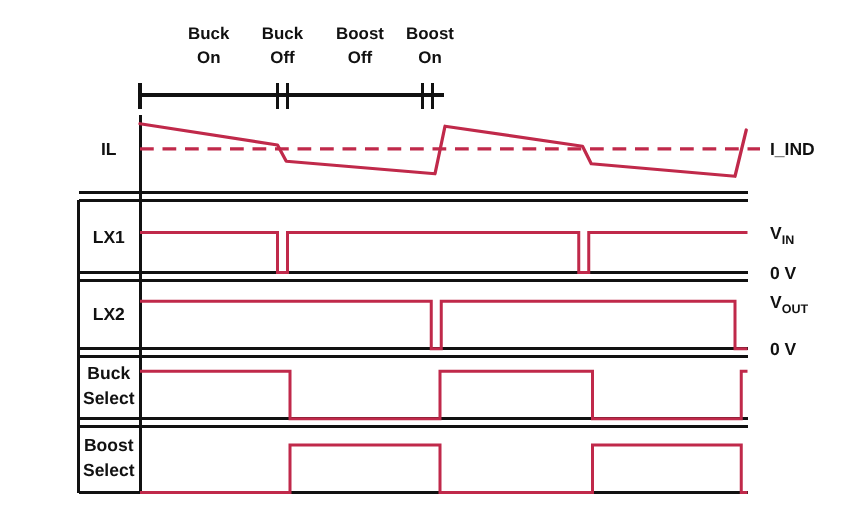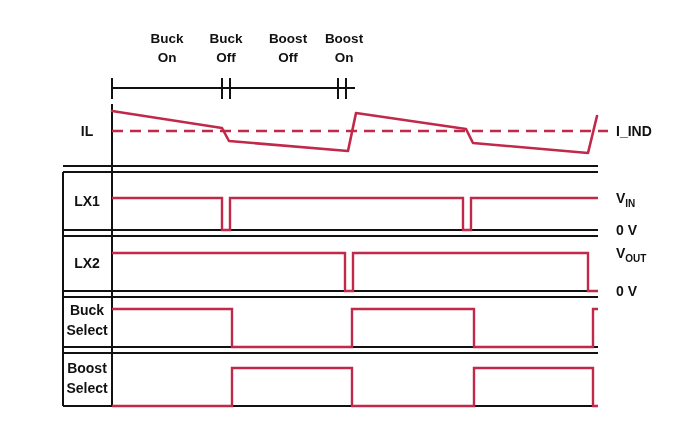--- a/index.html
+++ b/index.html
@@ -9,21 +9,21 @@
   }
   body {
     width: 682px;
     height: 422px;
     font-family: "Liberation Sans", sans-serif;
     position: relative;
     overflow: hidden;
   }
   #stage {
     position: absolute;
-    left: 0; top: 16px;
+    left: 0; top: 4px;
     width: 682px;
     height: 302px;
   }
   svg.diagram {
     position: absolute;
     left: 0; top: 0;
     width: 682px;
     height: 422px;
     display: block;
   }

